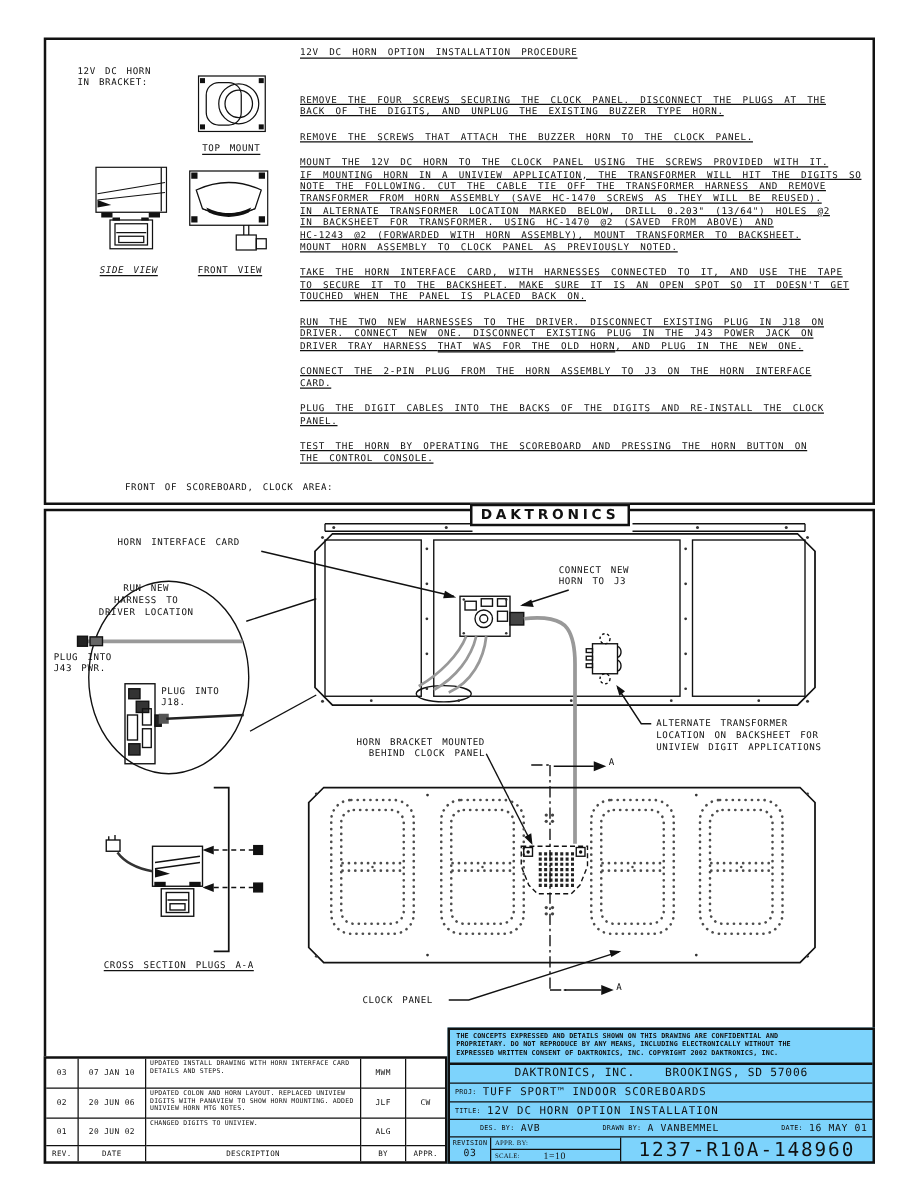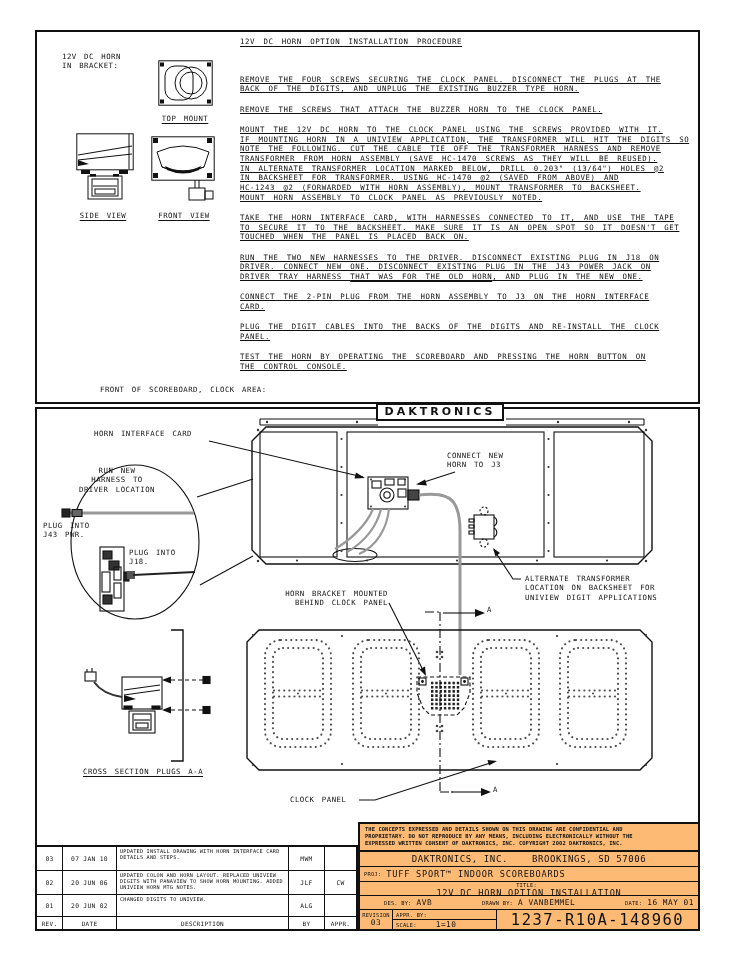--- a/index.html
+++ b/index.html
@@ -30,37 +30,37 @@
              grid-template-rows:24px 24px 22px 1fr;
              border:2px solid #111;background:#fff;z-index:6;}
   .rev-table .c{border-right:1px solid #111;border-bottom:1px solid #111;display:flex;
                 align-items:center;justify-content:center;font-size:6.3px;letter-spacing:.3px;overflow:hidden;}
   .rev-table .c.lastcol{border-right:none;}
   .rev-table .c.lastrow{border-bottom:none;}
   .rev-table .desc{align-items:flex-start;justify-content:flex-start;text-align:left;
                    padding:1px 3px;font-size:5.2px;line-height:6.2px;letter-spacing:.2px;}
   .rev-table .hdr{font-size:6px;}
   
-  .title-block{left:358px;top:822px;width:342px;height:109px;border:2px solid #111;background:#fdba74;
+  .title-block{left:358px;top:822px;width:342px;height:109px;border:2px solid #111;background:#7dd3fc;
                display:flex;flex-direction:column;z-index:6;}
   .tb-row{border-bottom:1.5px solid #111;display:flex;align-items:center;}
   .tb-conf{height:28px;font-size:5.4px;line-height:7px;letter-spacing:.1px;padding:2px 5px;
            font-weight:bold;display:block;}
   .tb-company{height:15px;font-size:9px;letter-spacing:.6px;justify-content:center;}
   .tb-proj{height:15px;padding:0 4px;}
-  .tb-title{height:14px;padding:0 4px;flex-direction:column;}
+  .tb-title{height:14px;padding:0 4px;}
   .tb-des{height:14px;padding:0 4px;justify-content:space-between;}
   .tb-bottom{flex:1;display:flex;border-bottom:none;align-items:stretch;padding:0;}
   .tb-lab{font-size:5.4px;letter-spacing:.2px;margin-right:5px;}
   .tb-val{font-size:8.6px;letter-spacing:.8px;}
   .tb-val-sm{font-size:7.8px;letter-spacing:.5px;}
   .tb-pair{display:flex;align-items:center;margin-left:20px;}
   .tb-rev-cell{width:33px;border-right:1.5px solid #111;display:flex;flex-direction:column;
                align-items:center;justify-content:space-between;padding:2px 0;}
-  .tb-appr-cell{width:104px;border-right:1.5px solid #111;display:flex;flex-direction:column;}
+  .tb-appr-cell{width:104px;border-right:1.5px solid #111;display:flex;flex-direction:column;font-family:Liberation Serif, serif;}
   .tb-appr-top{flex:1;border-bottom:1px solid #111;display:flex;align-items:center;padding:0 3px;}
   .tb-appr-bot{flex:1;display:flex;align-items:center;padding:0 3px;}
   .tb-num-cell{flex:1;display:flex;align-items:center;justify-content:center;
                font-size:15.5px;letter-spacing:1.5px;}
   svg{display:block;}
 </style>
 </head>
 <body>
 
 <div class="sheet">
@@ -98,21 +98,21 @@
         <rect x="19" y="56" width="20" height="5"></rect>
       </g>
       <g fill="#111">
         <polygon points="2,27 13,31 2,33"></polygon>
         <rect x="5" y="37" width="9" height="4"></rect>
           <rect x="43" y="37" width="9" height="4"></rect>
         <rect x="14" y="41" width="6" height="2.5"></rect>
           <rect x="37" y="41" width="6" height="2.5"></rect>
       </g>
     </svg>
-    <div class="abs lbl und ctr" style="left:29px;top:179px;width:74px;">SIDE VIEW</div>
+    <div class="abs lbl und ctr" style="left:29px;top:179px;width:74px;font-style:italic;">SIDE VIEW</div>
 
     <svg class="abs" style="left:114px;top:104px;" width="64" height="68" viewBox="0 0 64 68">
       <g fill="none" stroke="#111" stroke-width="1">
         <rect x="0.8" y="0.8" width="62.4" height="43.4"></rect>
         <path d="M 6 16 Q 32 4 58 16 L 53 31 Q 32 41 11 31 Z"></path>
         <path d="M 11 31 Q 32 39 53 31"></path>
         <line x1="44" y1="44" x2="44" y2="52"></line>
         <line x1="48" y1="44" x2="48" y2="52"></line>
         <rect x="38" y="52" width="16" height="12"></rect>
         <rect x="54" y="55" width="8" height="8"></rect>

